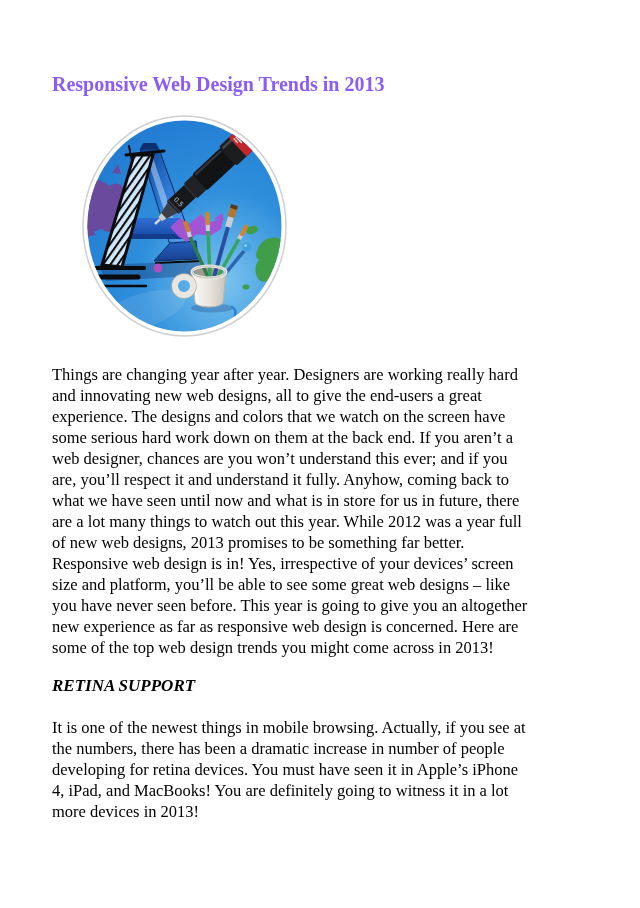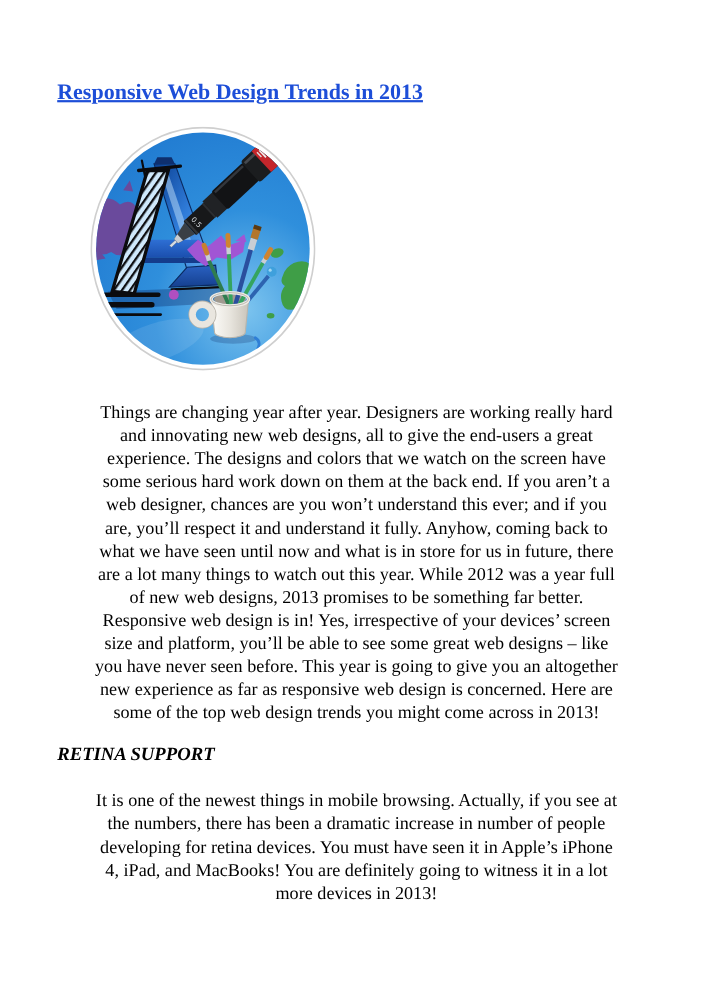--- a/index.html
+++ b/index.html
@@ -1,21 +1,21 @@
 <!DOCTYPE html>
 <html><head>
 <meta charset="utf-8">
 <style>
   html,body{margin:0;padding:0;background:#ffffff;}
   body{width:640px;height:908px;overflow:hidden;font-family:"Liberation Serif",serif;color:#000;}
   .page{padding:0 52px 0 52px;}
   h1.doc-title{margin:72px 0 0 0;font-size:20px;line-height:24px;font-weight:bold;}
-  h1.doc-title span{color:#1d4ed8;text-decoration:underline;text-decoration-thickness:1.5px;cursor:pointer;}
+  h1.doc-title span{color:#8b5cf6;text-decoration-thickness:1.5px;cursor:pointer;}
   .hero{margin:19px 0 0 30px;width:205px;height:222px;}
-  p.body-text{margin:0;width:544px;font-size:16.5px;line-height:21px;white-space:pre-line;text-align:center;}
+  p.body-text{margin:0;width:544px;font-size:16.5px;line-height:21px;white-space:pre-line;}
   p.intro{margin-top:27px;}
   h2.section-heading{margin:17px 0 0 0;font-size:17px;line-height:22px;font-weight:bold;color:#000;font-style:italic;}
   p.retina{margin-top:20px;font-family:Liberation Serif, serif;}
 </style>
 </head>
 <body>
 
 <div class="page">
 
   <h1 class="doc-title"><span>Responsive Web Design Trends in 2013</span></h1>

